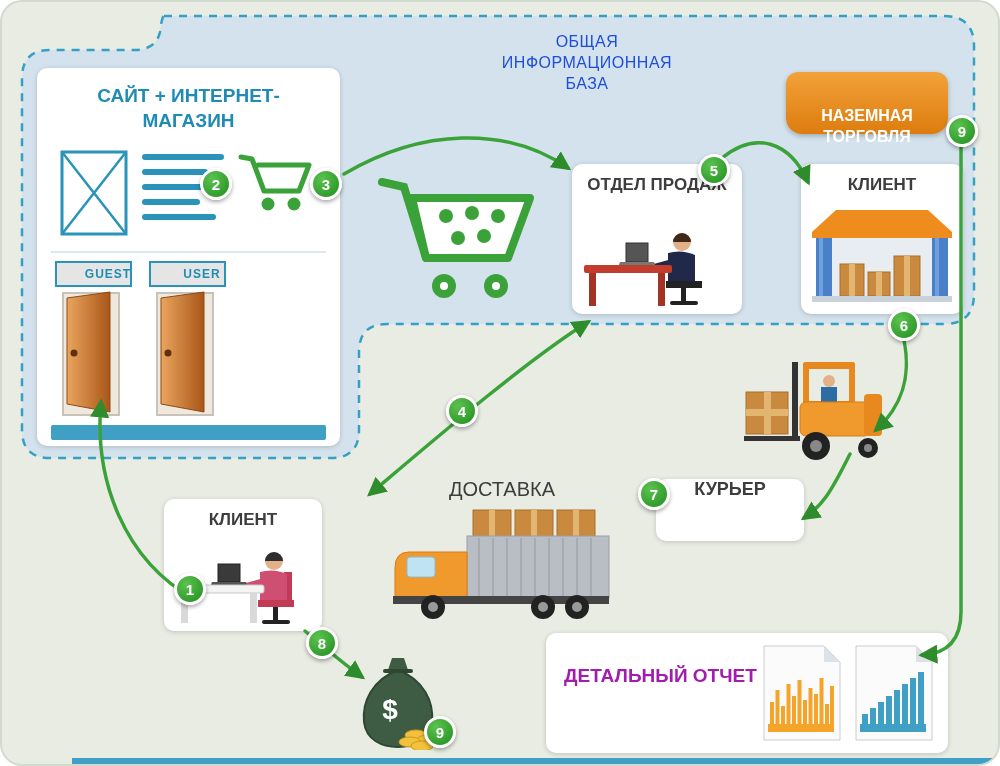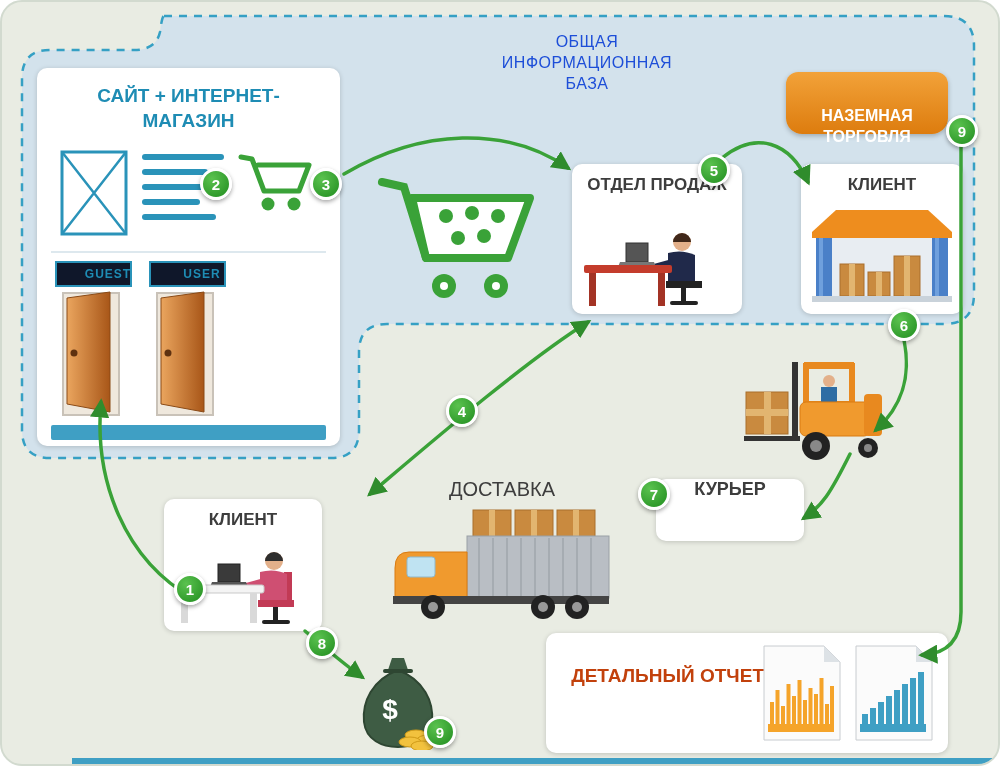--- a/index.html
+++ b/index.html
@@ -11,21 +11,21 @@
   .card{position:absolute;background:#ffffff;border-radius:10px;box-shadow:0 1px 5px rgba(0,0,0,.18);z-index:2;}
   .info-title{position:absolute;left:478px;top:30px;width:214px;text-align:center;z-index:3;
               font-weight:400;font-size:16px;line-height:1.3;color:#1d4ed8;letter-spacing:.5px;}
   
   .site-card{left:35px;top:66px;width:303px;height:378px;}
   .site-title{font-weight:700;font-size:19px;line-height:1.3;color:#1e8cb4;text-align:center;padding:16px 18px 0;}
   .site-row{display:flex;align-items:flex-start;gap:12px;padding:16px 14px 0 22px;height:92px;}
   .site-divider{height:2px;background:#dde8ee;margin:10px 14px 0;}
   .doors{display:flex;gap:9px;padding:8px 14px 0;}
   .door{width:85px;}
-  .door-label{height:22px;border:2px solid #2a93b9;background:#0f172a;color:#1e8cb4;font-weight:700;
+  .door-label{height:22px;border:2px solid #2a93b9;background:#e5e5e5;color:#1e8cb4;font-weight:700;
               font-size:12px;letter-spacing:1px;display:flex;align-items:center;justify-content:center;margin:0 4px 4px;padding-left:29px;}
   .site-floor{position:absolute;left:14px;right:14px;bottom:6px;height:15px;background:#3f9fc4;border-radius:2px;}
   
   .sales-card{left:570px;top:162px;width:170px;height:150px;}
   .card-title{font-weight:700;color:#3d3d3d;text-align:center;font-size:17px;line-height:1.25;padding-top:10px;}
   .sales-person{position:absolute;left:10px;bottom:6px;}
   .banner{position:absolute;left:784px;top:70px;width:162px;height:62px;z-index:2;
           background:linear-gradient(180deg,#f2a239,#dd7c0e);border-radius:12px 12px 16px 16px;
           box-shadow:0 2px 5px rgba(0,0,0,.25);display:flex;align-items:center;justify-content:center;}
   .banner-text{color:#fff;font-weight:700;font-size:16px;line-height:1.3;text-align:center;margin-top:47px;}
@@ -37,22 +37,22 @@
   .client-person{position:absolute;left:8px;bottom:5px;}
   .delivery-label{position:absolute;left:400px;top:476px;width:200px;text-align:center;z-index:3;
                   font-weight:400;font-size:20px;color:#3d3d3d;}
   .truck-art{position:absolute;left:383px;top:502px;z-index:2;}
   .forklift-art{position:absolute;left:742px;top:352px;z-index:2;}
   .bigcart-art{position:absolute;left:372px;top:156px;z-index:2;}
   .bag-art{position:absolute;left:350px;top:648px;z-index:2;}
   .bag-symbol{position:absolute;left:368px;top:692px;width:40px;text-align:center;z-index:3;
               color:#fff;font-weight:700;font-size:28px;}
   .report-card{left:544px;top:631px;width:402px;height:120px;}
-  .report-title{position:absolute;left:18px;top:30px;width:200px;text-align:right;
-                font-weight:700;font-size:19px;line-height:1.35;color:#c2410c;}
+  .report-title{position:absolute;left:18px;top:30px;width:200px;text-align:left;
+                font-weight:700;font-size:19px;line-height:1.35;color:#a21caf;}
   .report-doc1{position:absolute;right:104px;top:11px;}
   .report-doc2{position:absolute;right:12px;top:11px;}
   
   .badge{position:absolute;width:26px;height:26px;border:3px solid #fff;border-radius:50%;z-index:6;
          background:radial-gradient(circle at 35% 30%,#5bc24f,#2f9a2b 75%);
          box-shadow:0 2px 4px rgba(0,0,0,.35);color:#fff;font-weight:700;font-size:15px;
          display:flex;align-items:center;justify-content:center;}
   .b1{left:172px;top:571px;} .b2{left:198px;top:166px;} .b3{left:308px;top:166px;}
   .b4{left:444px;top:393px;} .b5{left:696px;top:152px;} .b6{left:886px;top:307px;}
   .b7{left:636px;top:476px;} .b8{left:304px;top:625px;} .b9t{left:944px;top:113px;}

